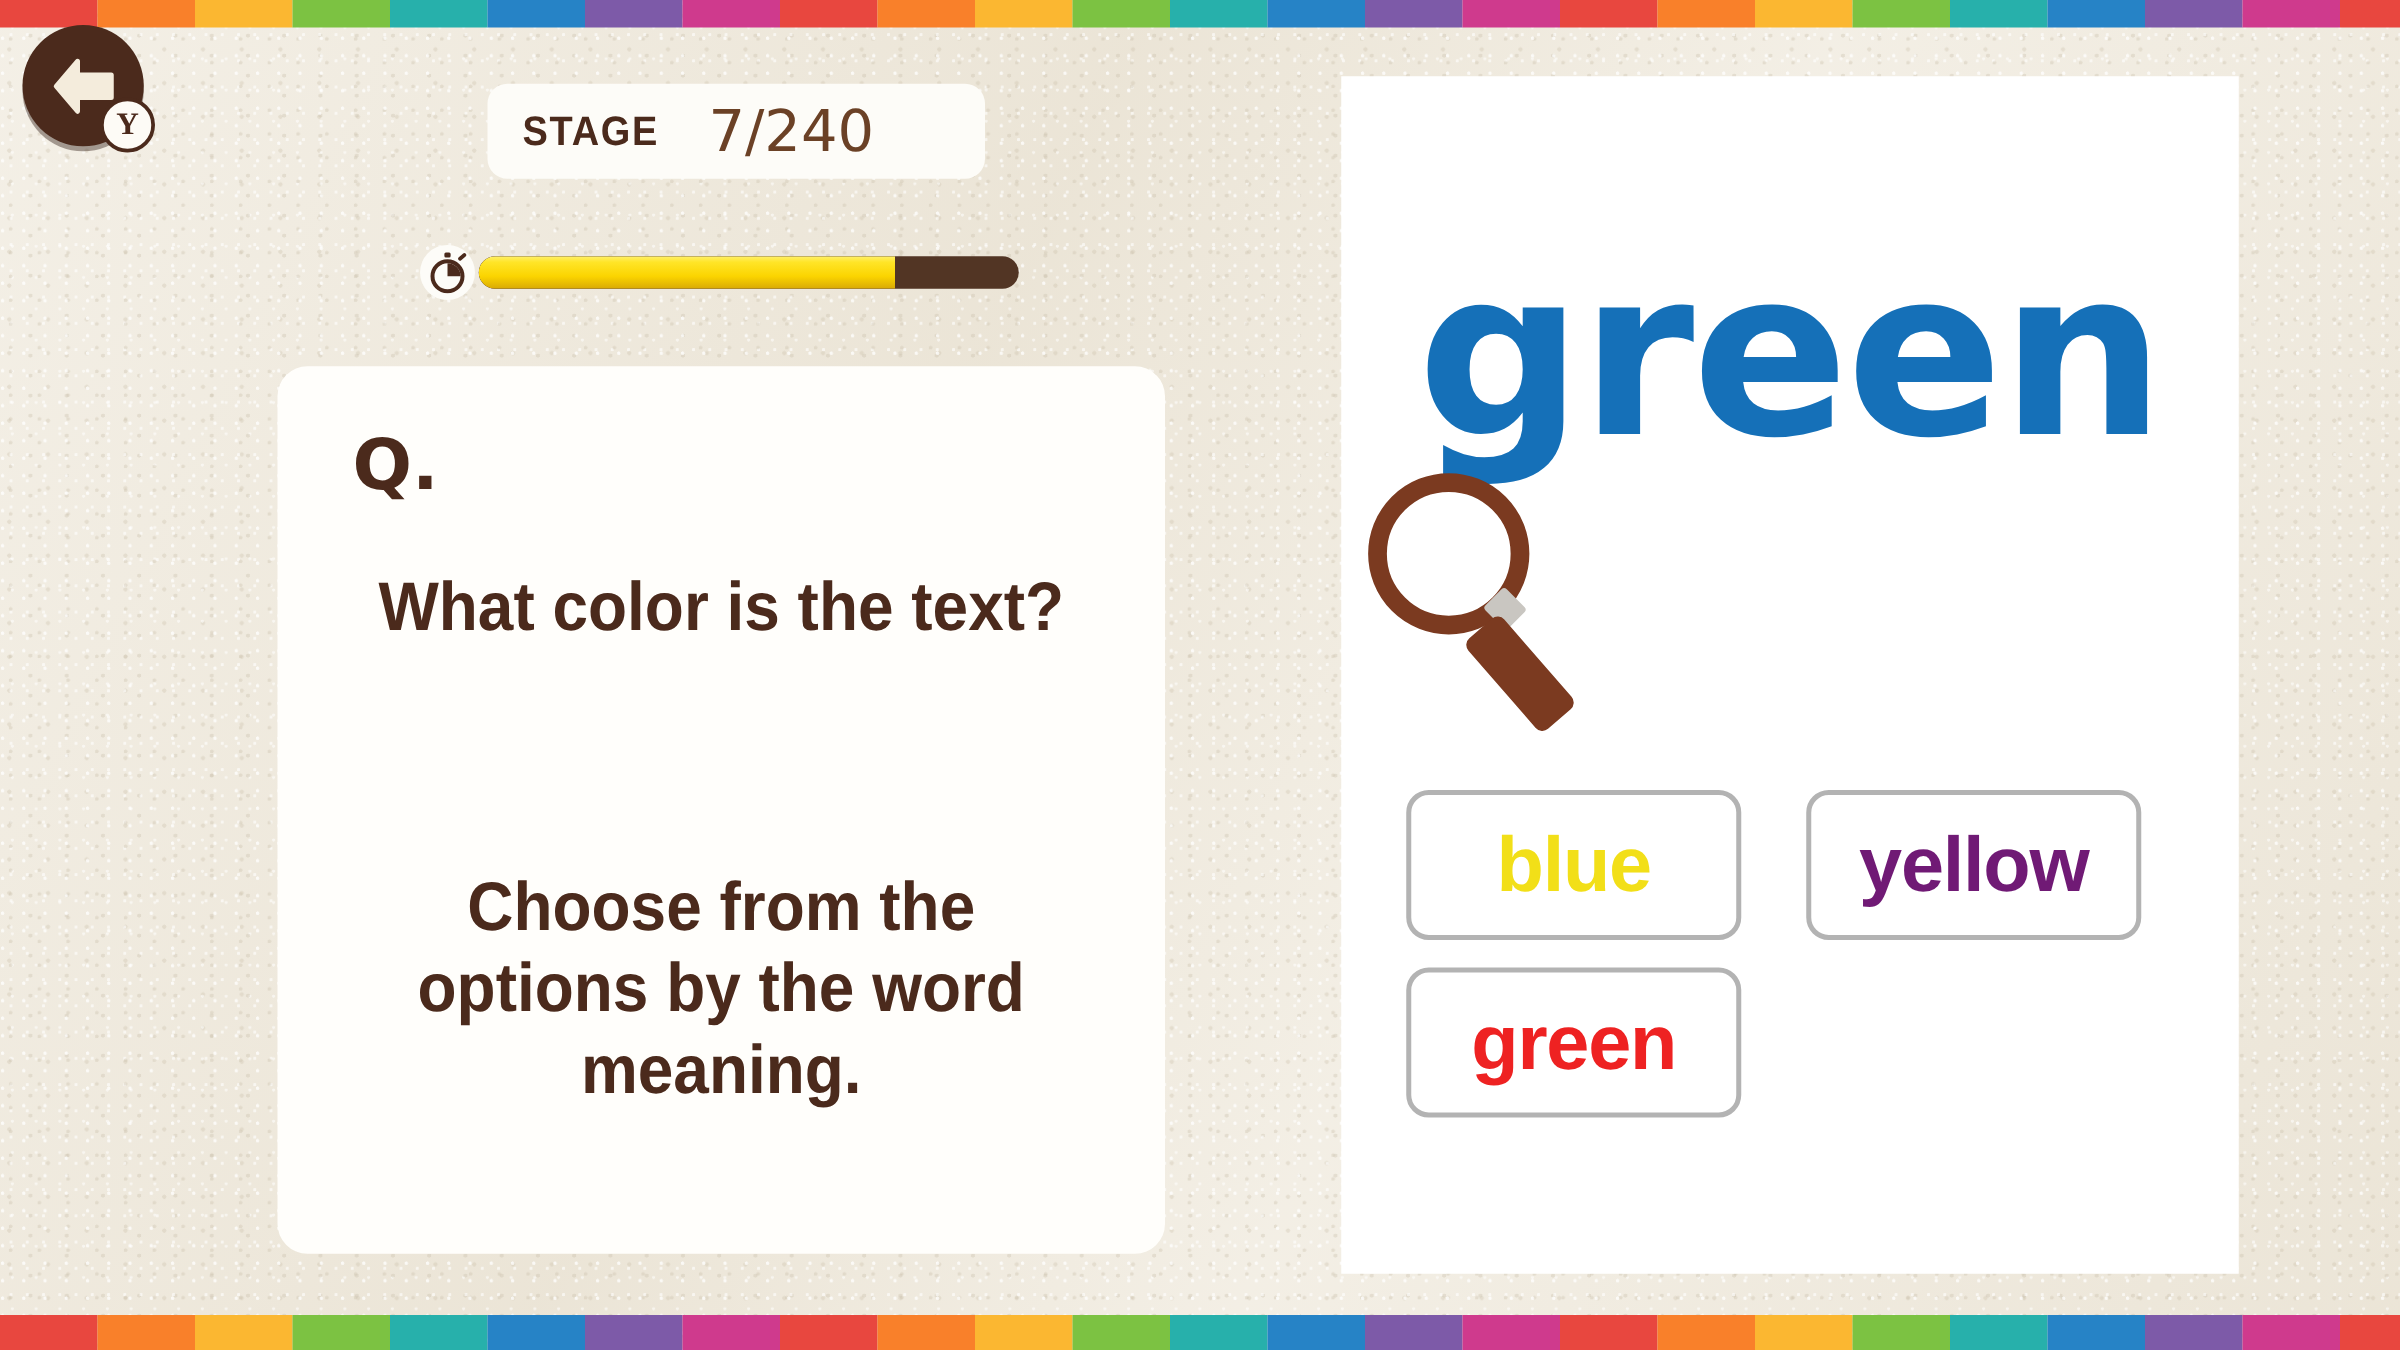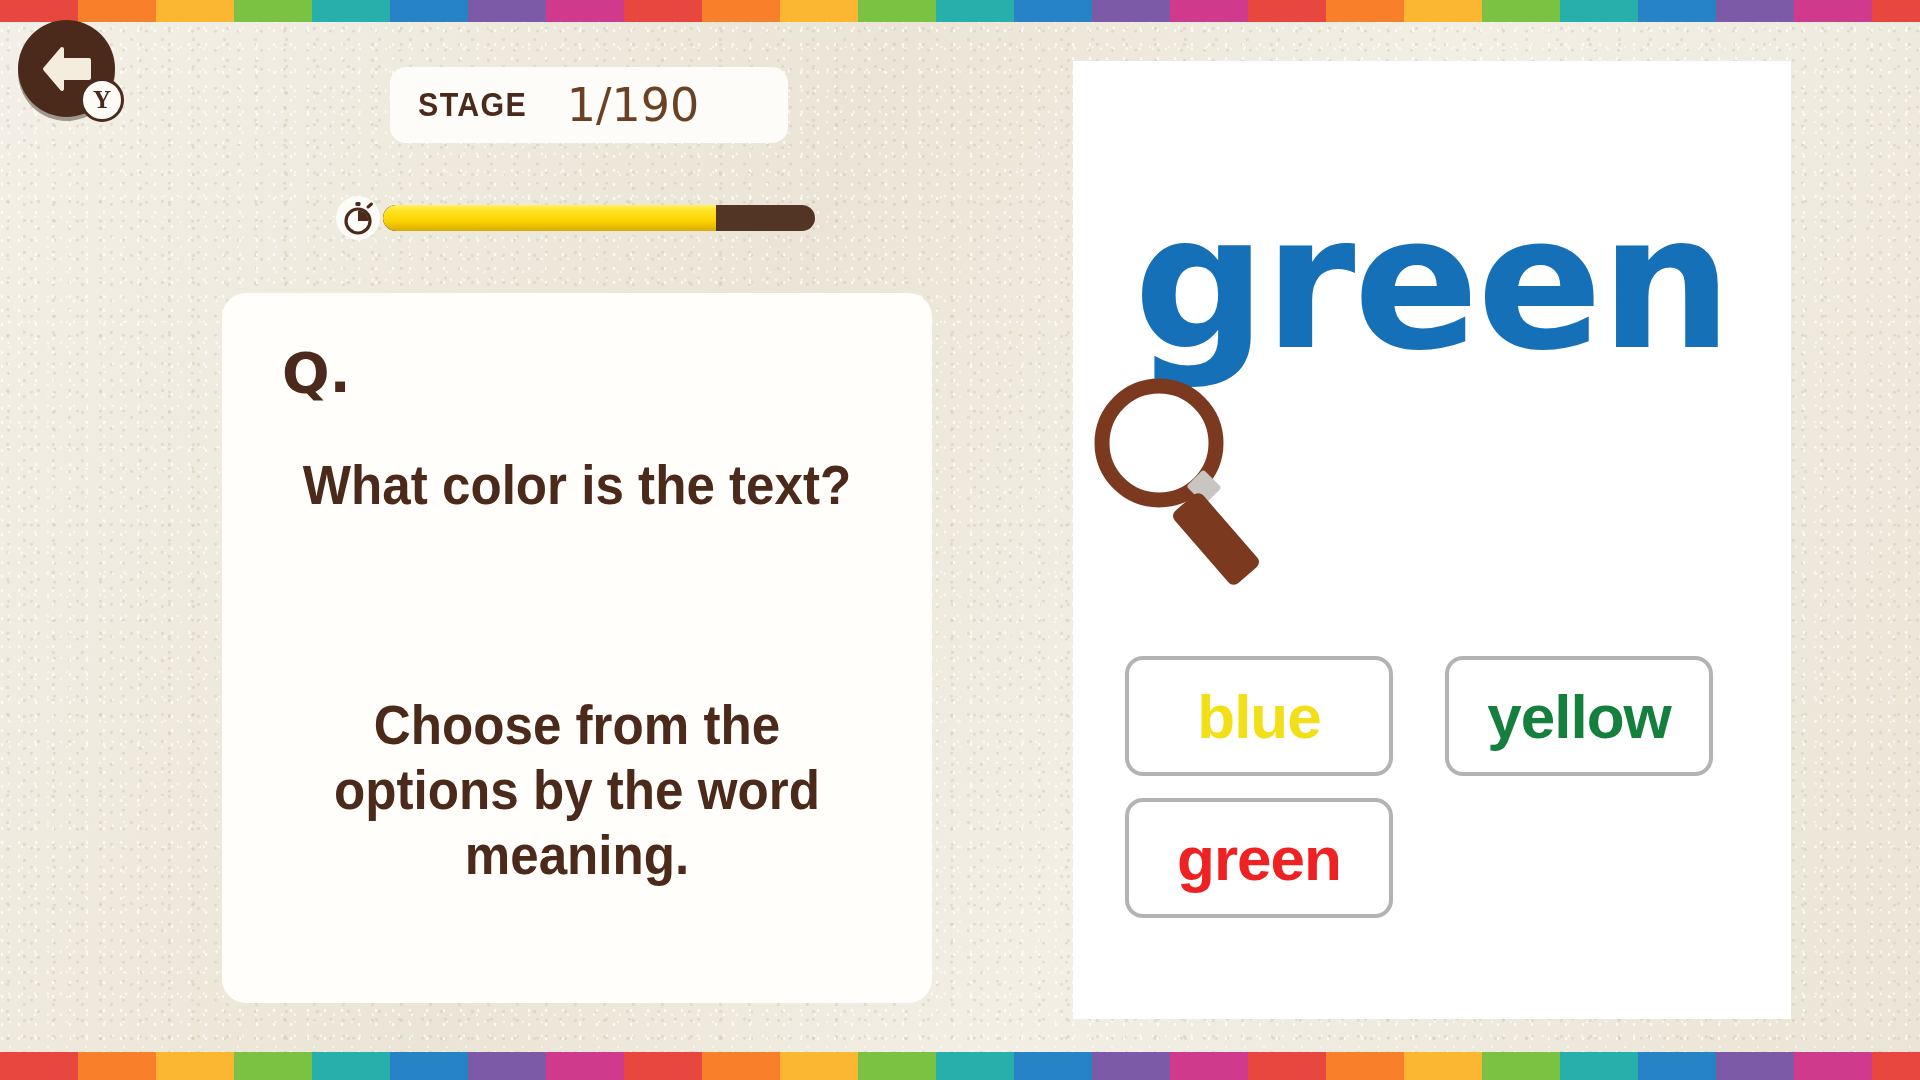--- a/index.html
+++ b/index.html
@@ -201,21 +201,21 @@
   }
   #magnifier {
     position: absolute;
     left: 14px; top: 310px;
     width: 190px; height: 230px;
   }
 
   
   #options-grid {
     position: absolute;
-    left: 52px; top: 595px;
+    left: 52px; top: 571px;
     width: 620px;
     display: grid;
     grid-template-columns: 268px 268px;
     grid-template-rows: 120px 120px;
     column-gap: 52px;
     row-gap: 22px;
   }
   .option-btn {
     background: #ffffff;
     border: 4px solid #b3b3b3;
@@ -269,21 +269,21 @@
     <svg class="arrow" viewBox="0 0 52 46">
       <path d="M21 3 L4 23 L21 43 L21 32 L48 32 L48 14 L21 14 Z" fill="#f4ecdc" stroke="#f4ecdc" stroke-width="4" stroke-linejoin="round"></path>
     </svg>
   </div>
   <div id="y-badge">
     <span>Y</span>
   </div>
 
   <div id="stage-pill">
     <span id="stage-label">STAGE</span>
-    <span id="stage-value">1/190</span>
+    <span id="stage-value">7/240</span>
   </div>
 
   <div id="timer-row">
     <div id="stopwatch-icon">
       <svg viewBox="0 0 34 34" width="34" height="34">
         <rect x="14.5" y="1" width="5" height="4" rx="1.2" fill="#4b2a1c"></rect>
         <line x1="27" y1="6" x2="30.5" y2="3" stroke="#4b2a1c" stroke-width="3" stroke-linecap="round"></line>
         <circle cx="17" cy="20" r="12" fill="none" stroke="#4b2a1c" stroke-width="3.2"></circle>
         <path d="M17 20 L17 9.5 A10.5 10.5 0 0 1 27.5 20 Z" fill="#4b2a1c"></path>
       </svg>
@@ -307,21 +307,21 @@
       <circle cx="72" cy="72" r="57" fill="none" stroke="#7b3a20" stroke-width="15"></circle>
       <rect x="104" y="104" width="26" height="24" rx="3" transform="rotate(45 117 116)" fill="#c9c6c1"></rect>
       <rect x="110" y="120" width="38" height="96" rx="7" transform="rotate(-41 129 168)" fill="#7b3a20"></rect>
     </svg>
 
     <div id="options-grid">
         <div class="option-btn">
           <span style="color: rgb(242, 223, 24);">blue</span>
         </div>
         <div class="option-btn">
-          <span style="color: #15803d;">yellow</span>
+          <span style="color: #701a75;">yellow</span>
         </div>
         <div class="option-btn">
           <span style="color: rgb(238, 34, 34);">green</span>
         </div>
       </div>
   </div>
 
   <div class="rainbow bottom" id="rainbow-bottom">
       <span style="background: rgb(232, 71, 63);"></span>
       <span style="background: rgb(249, 128, 42);"></span>

